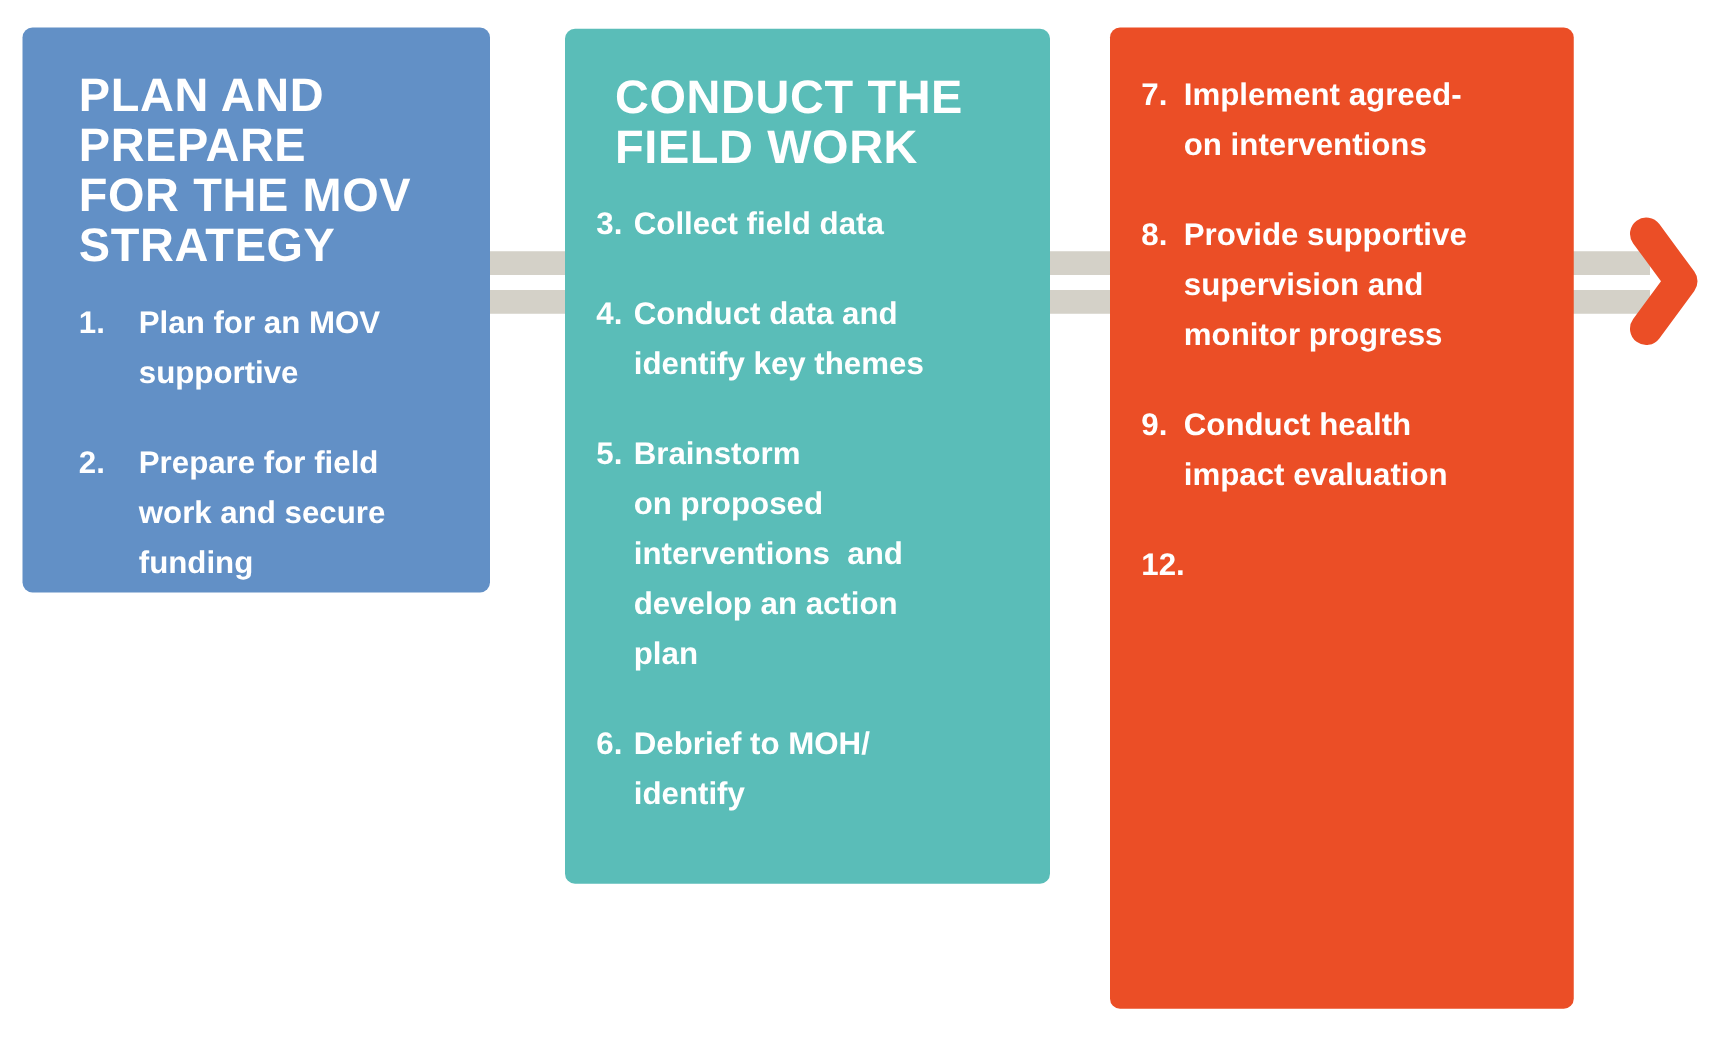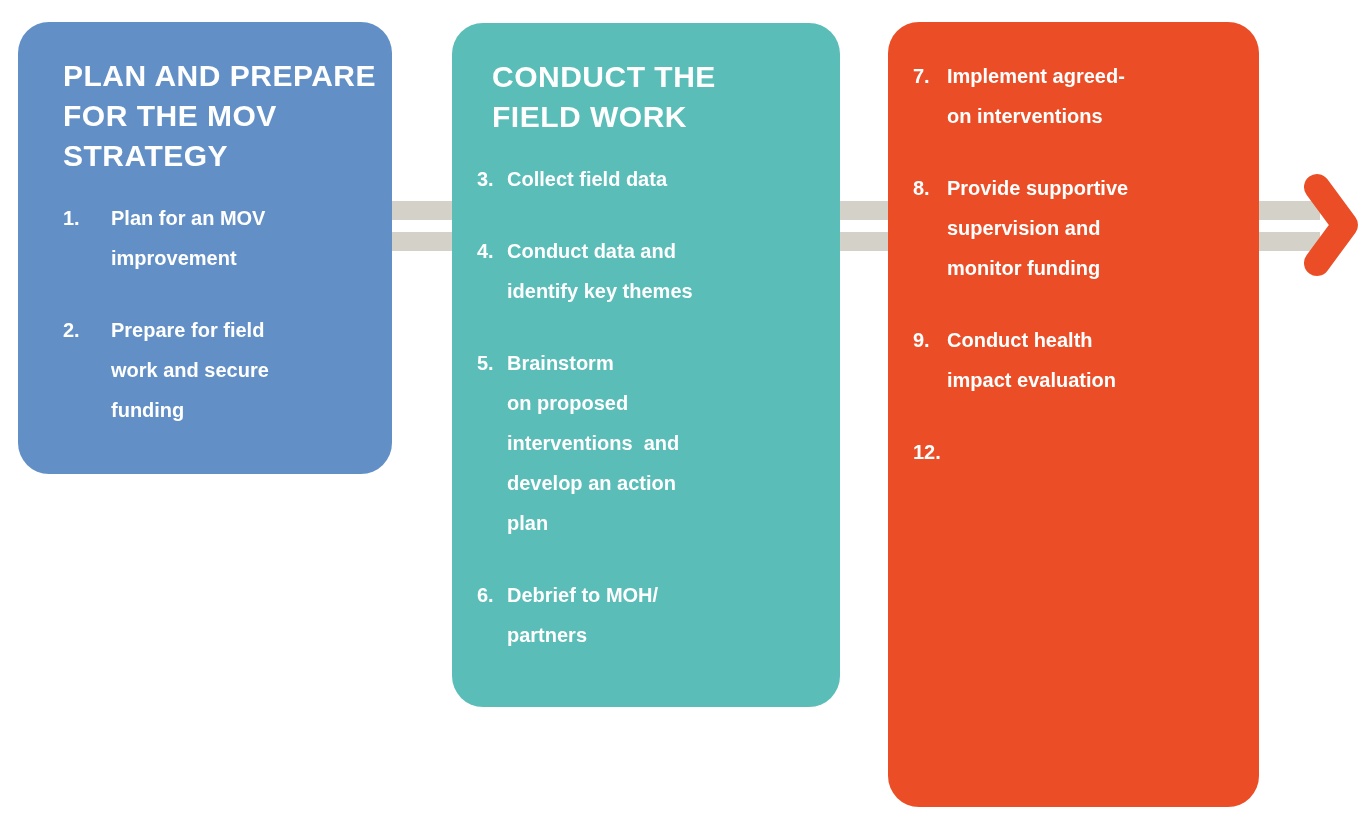--- a/index.html
+++ b/index.html
@@ -24,26 +24,26 @@
     height: 19px;
     z-index: 0;
   }
   .band.band-1 { top: 201px; }
   .band.band-2 { top: 232px; }
 
   
   .stage {
     position: absolute;
     z-index: 1;
-    border-radius: 31px;
+    border-radius: 8px;
     box-sizing: border-box;
     padding-top: 34px;
     color: #ffffff;
     font-weight: 700;
-    font-size: 20px;
+    font-size: 25px;
     line-height: 40px;
   }
   .stage-1 { left: 18px;  top: 22px; width: 374px; height: 452px; --pad-header: 45px; --pad-num: 45px; --num-w: 48px; }
   .stage-2 { left: 452px; top: 23px; width: 388px; height: 684px; --pad-header: 40px; --pad-num: 25px; --num-w: 30px; }
   .stage-3 { left: 888px; top: 22px; width: 371px; height: 785px; --pad-header: 44px; --pad-num: 25px; --num-w: 34px; }
 
   .stage-title {
     margin: 0 10px 22px var(--pad-header);
     white-space: pre-wrap;
     letter-spacing: 0.5px;
@@ -78,21 +78,21 @@
   <div class="band band-1" style="background-color: rgb(212, 209, 200);"></div>
   <div class="band band-2" style="background-color: rgb(212, 209, 200);"></div>
 
   <section class="stage stage-1" style="background-color: rgb(98, 144, 198);">
     <h2 class="stage-title">PLAN AND PREPARE
 FOR THE MOV
 STRATEGY</h2>
     <div class="item">
       <span class="num">1.</span>
       <span class="txt">Plan for an MOV
-improvement</span>
+supportive</span>
     </div>
     <div class="item">
       <span class="num">2.</span>
       <span class="txt">Prepare for field
 work and secure
 funding</span>
     </div>
   </section>
 
   <section class="stage stage-2" style="background-color: rgb(90, 189, 184);">
@@ -111,35 +111,35 @@
       <span class="num">5.</span>
       <span class="txt">Brainstorm
 on proposed
 interventions  and
 develop an action
 plan</span>
     </div>
     <div class="item">
       <span class="num">6.</span>
       <span class="txt">Debrief to MOH/
-partners</span>
+identify</span>
     </div>
   </section>
 
   <section class="stage stage-3" style="background-color: rgb(235, 78, 38);">
     <div class="item">
       <span class="num">7.</span>
       <span class="txt">Implement agreed-
 on interventions</span>
     </div>
     <div class="item">
       <span class="num">8.</span>
       <span class="txt">Provide supportive
 supervision and
-monitor funding</span>
+monitor progress</span>
     </div>
     <div class="item">
       <span class="num">9.</span>
       <span class="txt">Conduct health
 impact evaluation</span>
     </div>
     <div class="item">
       <span class="num">12.</span>
     </div>
   </section>

